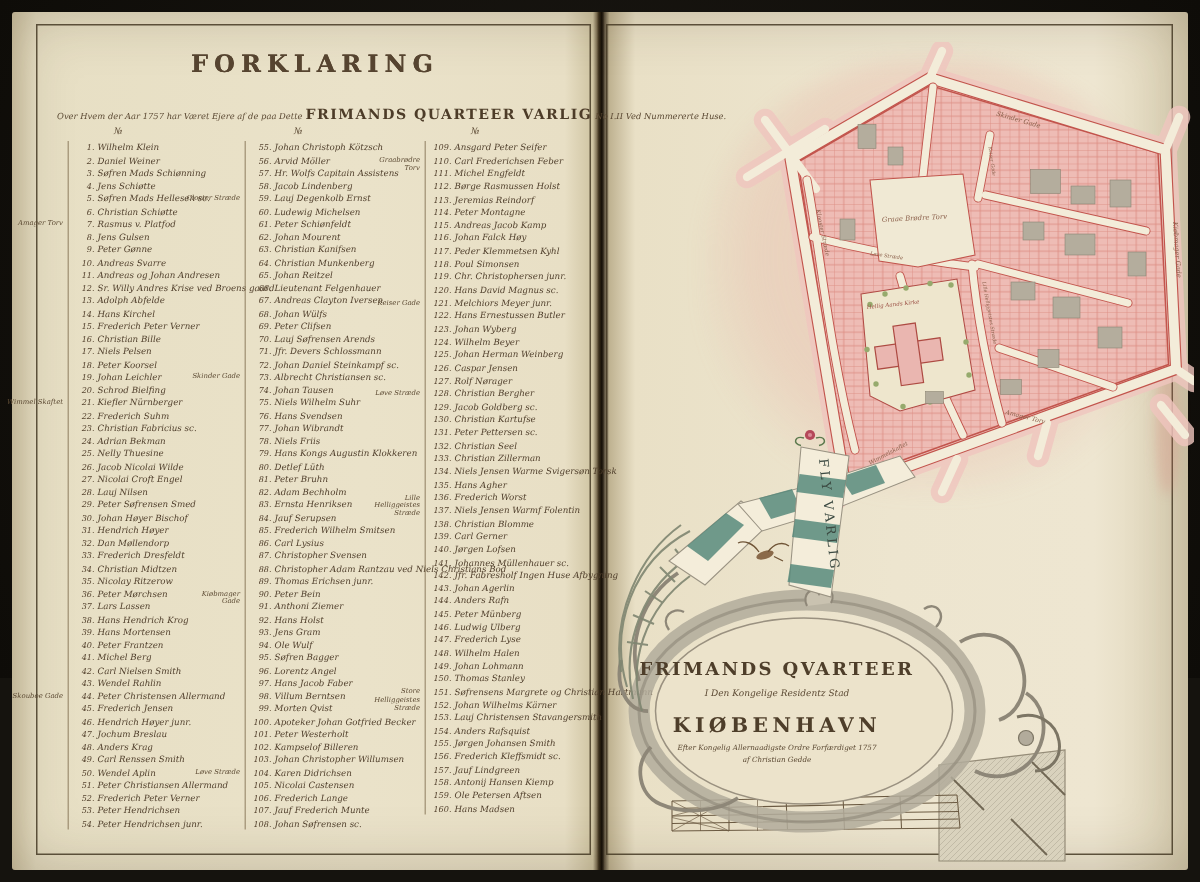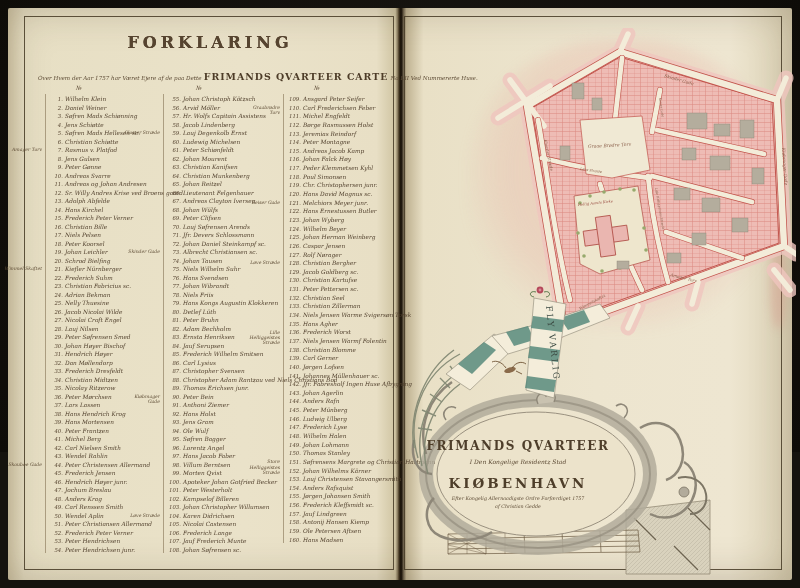--- a/index.html
+++ b/index.html
@@ -47,21 +47,21 @@
 
 <div id="stage">
   <div class="spread"></div>
   <div class="fold"></div>
   <div class="pageframe" id="frameL"></div>
   <div class="pageframe" id="frameR"></div>
   <div class="maphalo"></div>
   <div class="redsmear"></div>
 
   <div class="title">FORKLARING</div>
-  <div class="subtitle"><i>Over Hvem der Aar 1757 har Været Ejere af de paa Dette</i> <b>FRIMANDS QVARTEER CARTE</b> <i>No I.II Ved Nummererte Huse.</i></div>
+  <div class="subtitle"><i>Over Hvem der Aar 1757 har Været Ejere af de paa Dette</i> <b>FRIMANDS QUARTEER VARLIG</b> <i>No I.II Ved Nummererte Huse.</i></div>
 
   <span class="numhead" style="left:76px">№</span>
   <span class="numhead" style="left:196px">№</span>
   <span class="numhead" style="left:314px">№</span>
 
   <div data-col="0" style="left: 50px; top: 96px; --rh: 8.5px;">
       <div class="entry">
         <span class="en">1.</span>
         <span class="enm">Wilhelm Klein</span>
       </div>

